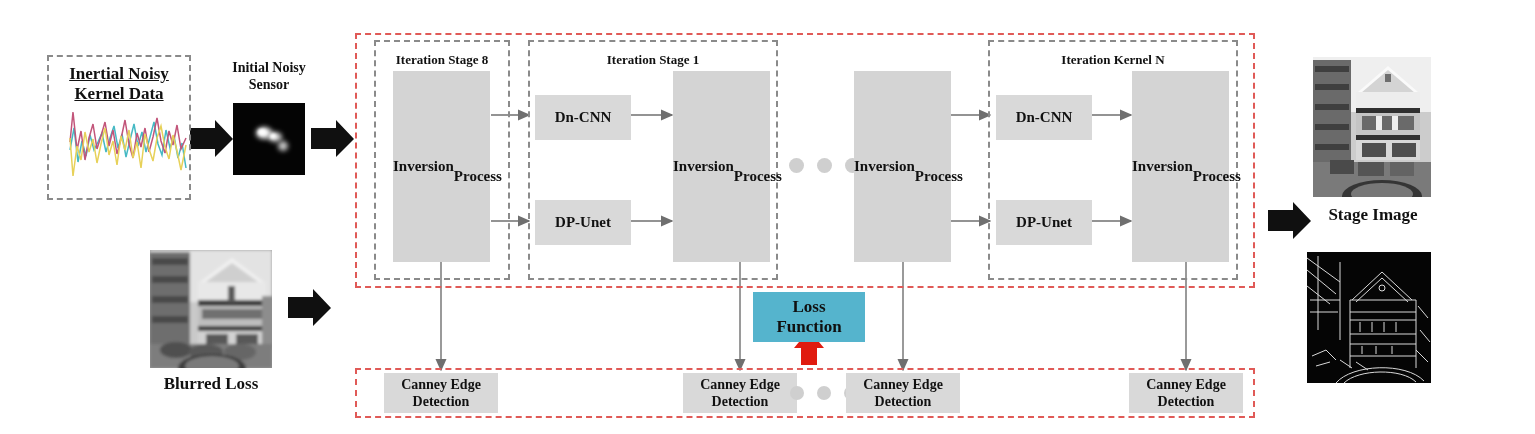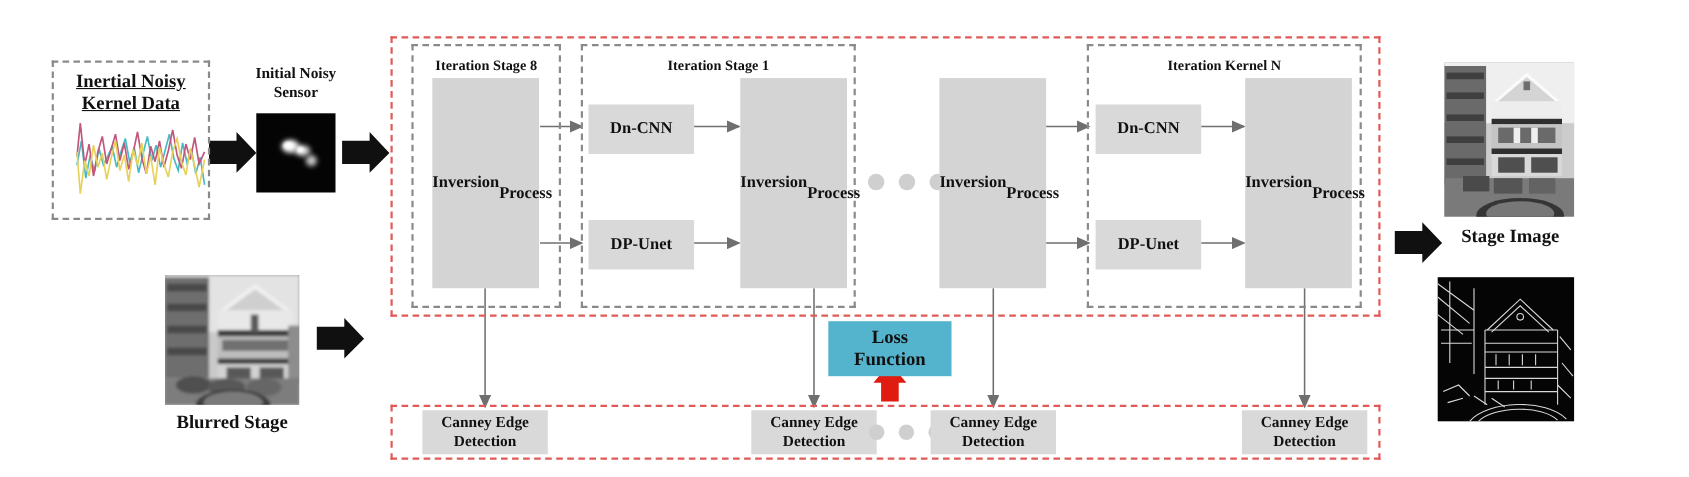--- a/index.html
+++ b/index.html
@@ -242,21 +242,21 @@
   <span>Inertial Noisy</span><br>
   <span>Kernel Data</span>
 </div>
 
 <div class="abs lbl" style="left:210px;top:60px;width:118px;font-size:14px;">
   <span>Initial Noisy</span><br>
   <span>Sensor</span>
 </div>
 
 <div class="abs lbl" style="left:140px;top:374px;width:142px;font-size:17px;">
-  <span>Blurred Stage</span>
+  <span>Blurred Loss</span>
 </div>
 
 <div class="abs dash-red" style="left:355px;top:33px;width:900px;height:255px;"></div>
 
 <div class="abs dash-gray" style="left:374px;top:40px;width:136px;height:240px;"></div>
 <div class="abs lbl" style="left:374px;top:52px;width:136px;font-size:13px;">
   <span>Iteration Stage 8</span>
 </div>
 <div class="abs gblock" style="left:393px;top:71px;width:97px;height:191px;font-size:15px;">
   <span class="l1">Inversion</span>

